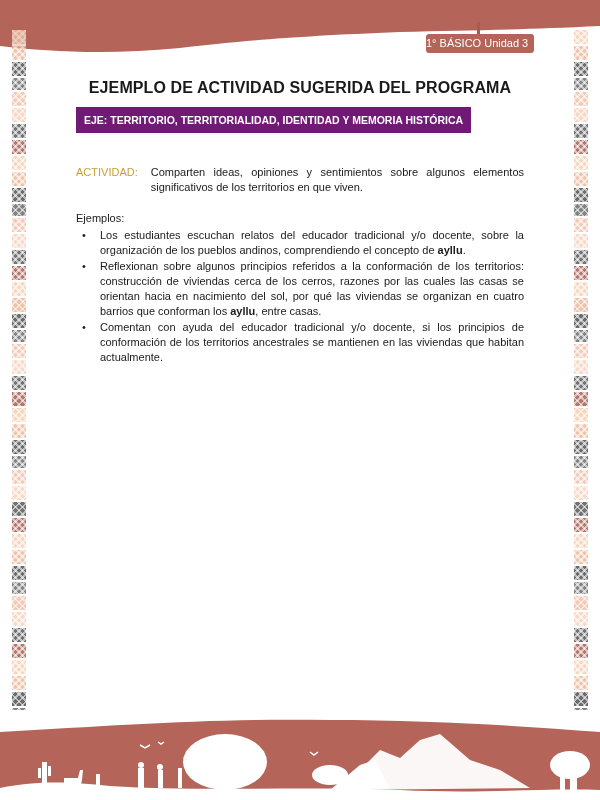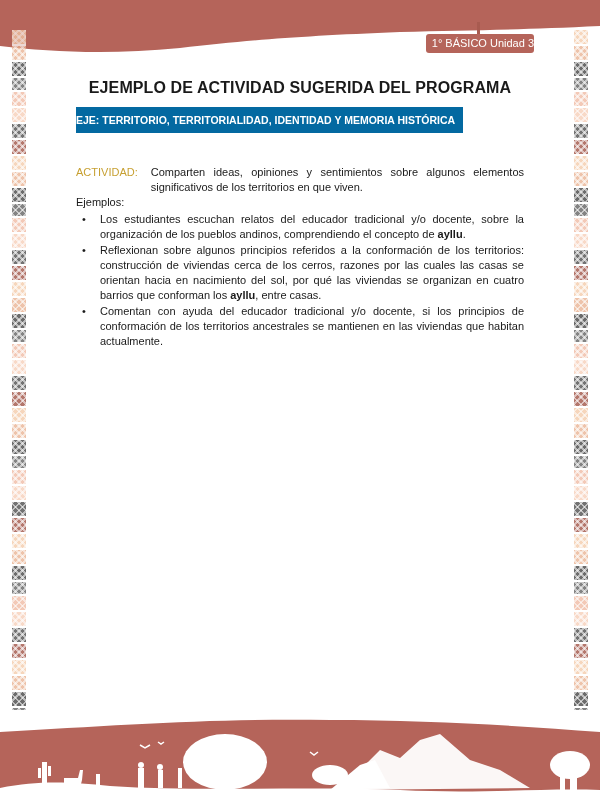--- a/index.html
+++ b/index.html
@@ -37,42 +37,42 @@
     content:""; position:absolute; inset:0;
     background:repeating-linear-gradient(45deg, rgba(255,255,255,0.55) 0 2px, transparent 2px 5px),
                repeating-linear-gradient(-45deg, rgba(255,255,255,0.55) 0 2px, transparent 2px 5px);
   }
   .border-left { left:12px; }
   .border-right { right:12px; }
 
   .unit-badge {
     position:absolute; left:426px; top:34px; width:108px; height:19px;
     background:#b5645a; color:#fff; border-radius:3px;
-    font-size:11px; line-height:19px; text-align:right;
+    font-size:11px; line-height:19px; text-align:left;
   }
   .unit-badge::before {
     content:""; position:absolute; left:51px; top:-12px; width:3px; height:12px; background:#a85b50;
   }
   .doc-title {
     position:absolute; left:0; width:600px; top:79px; text-align:center;
     font-weight:bold; font-size:16px; letter-spacing:0.1px;
   }
   .eje-bar {
     position:absolute; left:76px; top:107px; width:387px; height:26px;
-    background:#0369a1; color:#fff; font-weight:bold; font-size:10.5px;
-    line-height:26px; padding-left:0;
+    background:#701a75; color:#fff; font-weight:bold; font-size:10.5px;
+    line-height:26px; padding-left:8px;
   }
   .content {
     position:absolute; left:76px; top:165px; width:448px;
     font-size:11px; line-height:15px;
   }
   .activity { display:flex; }
   .activity-label { color:#c7a032; white-space:nowrap; margin-right:13px; }
   .activity-text { flex:1; text-align:justify; }
-  .examples-label { }
+  .examples-label { margin-top:16px; }
   ul.examples { list-style:none; margin:2px 0 0 0; padding:0; }
   ul.examples li { position:relative; padding-left:24px; text-align:justify; margin-bottom:1px; }
   ul.examples li .bullet { position:absolute; left:6px; top:0; }
   b { font-weight:bold;margin-top:40px; }
 </style>
 </head>
 <body>
 
 <svg class="top-wave" viewBox="0 0 600 60" preserveAspectRatio="none">
   <path d="M0,0 L600,0 L600,26 C520,30 470,30 400,32 C300,36 250,40 180,48 C110,55 50,52 0,46 Z" fill="#b5645a"></path>

